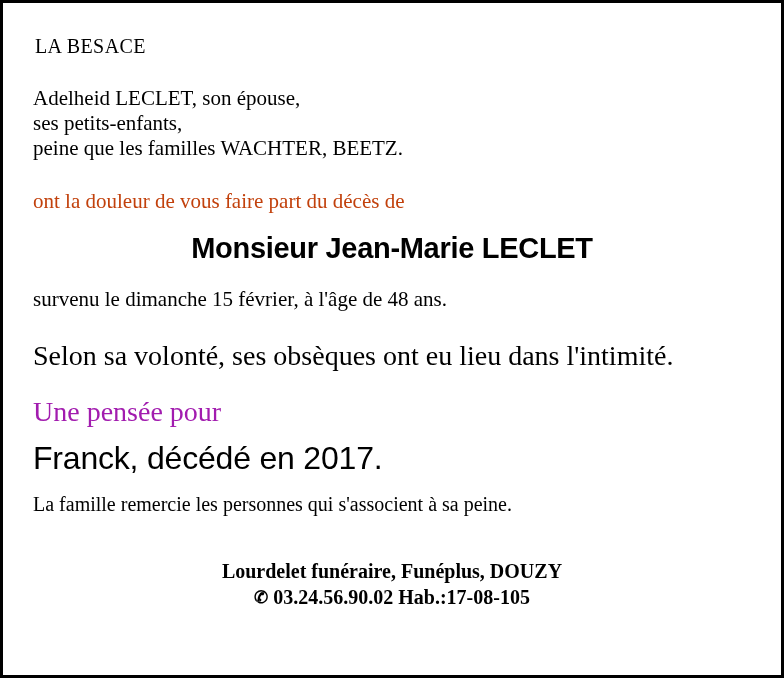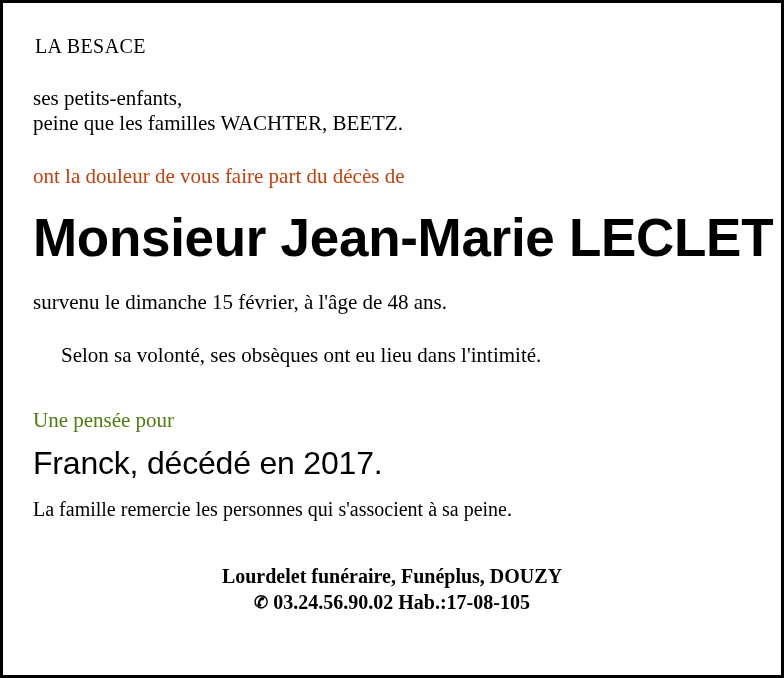--- a/index.html
+++ b/index.html
@@ -52,40 +52,39 @@
   .announce {
     margin-top: 28px;
     font-size: 21px;
     color: #c2410c;
   }
   .deceased-name {
     margin-top: 18px;
     text-align: center;
     font-family: "Liberation Sans", sans-serif;
     font-weight: bold;
-    font-size: 53px;
+    font-size: 29px;
     letter-spacing: -0.3px;
     color: #000;
     white-space: nowrap;
   }
   .death-details {
     margin-top: 22px;
     font-size: 21px;
     color: #000;
   }
   .will-line {
     margin-top: 28px;
-    font-size: 21px;
+    font-size: 28px;
     color: #000;
-    margin-left: 28px;
   }
   .thought-line {
-    margin-top: 40px;
-    font-size: 21px;
-    color: #4d7c0f;
+    margin-top: 24px;
+    font-size: 28px;
+    color: #a21caf;
   }
   .memorial-name {
     margin-top: 12px;
     text-align: left;
     font-family: "Liberation Sans", sans-serif;
     font-size: 32px;
     color: #000;
     letter-spacing: -0.2px;
   }
   .thanks-line {
@@ -108,20 +107,21 @@
 </style>
 </head>
 <body>
 
 <div class="notice">
   <div class="inner">
 
     <div class="locality">LA BESACE</div>
 
     <div class="family-block">
+      <div class="line">Adelheid LECLET, son épouse,</div>
       <div class="line">ses petits-enfants,</div>
       <div class="line">peine que les familles WACHTER, BEETZ.</div>
     </div>
 
     <div class="announce">ont la douleur de vous faire part du décès de</div>
 
     <div class="deceased-name">Monsieur Jean-Marie LECLET</div>
 
     <div class="death-details">survenu le dimanche 15 février, à l'âge de 48 ans.</div>
 

